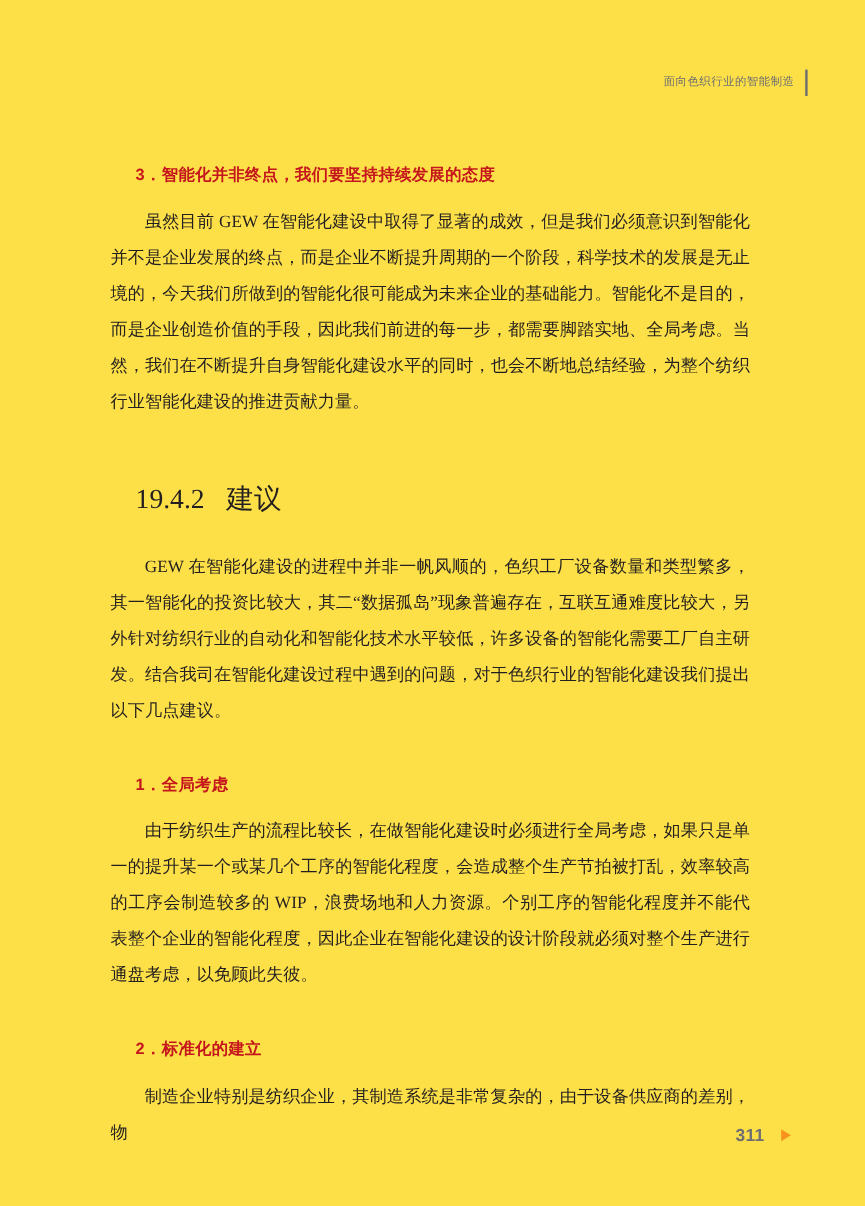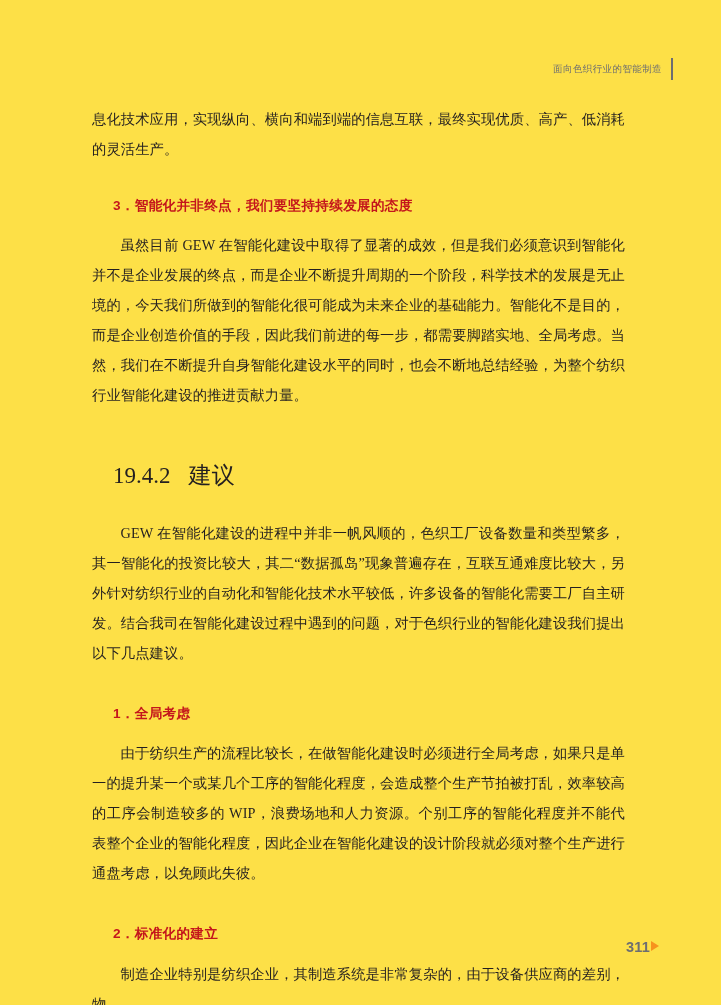--- a/index.html
+++ b/index.html
@@ -100,21 +100,21 @@
   .sp-52 { height: 52px; }
   .sp-38 { height: 38px; }
 
   
   .folio {
     position: absolute;
     right: 62px;
     bottom: 50px;
     display: flex;
     align-items: center;
-    gap: 1px;
+    gap: 14px;
   }
   .folio-num {
     font-family: "Liberation Sans", "DejaVu Sans", sans-serif;
     font-size: 14.5px;
     font-weight: bold;
     color: #6d6e71;
     letter-spacing: 0.2px;
   }
   .folio-arrow {
     width: 0;
@@ -131,21 +131,20 @@
 
 <div class="page">
 
   <div class="running-head">
     <span class="running-head-text">面向色织行业的智能制造</span>
     <span class="running-head-rule"></span>
   </div>
 
   <div class="content">
 
-    <p class="body-text">息化技术应用，实现纵向、横向和端到端的信息互联，最终实现优质、高产、低消耗的灵活生产。</p>
 
     <div class="sp-34"></div>
 
     <h3 class="red-head">3．智能化并非终点，我们要坚持持续发展的态度</h3>
 
     <div class="sp-16"></div>
 
     <p class="body-text indent">虽然目前 GEW 在智能化建设中取得了显著的成效，但是我们必须意识到智能化并不是企业发展的终点，而是企业不断提升周期的一个阶段，科学技术的发展是无止境的，今天我们所做到的智能化很可能成为未来企业的基础能力。智能化不是目的，而是企业创造价值的手段，因此我们前进的每一步，都需要脚踏实地、全局考虑。当然，我们在不断提升自身智能化建设水平的同时，也会不断地总结经验，为整个纺织行业智能化建设的推进贡献力量。</p>
 
     <div class="sp-52"></div>

